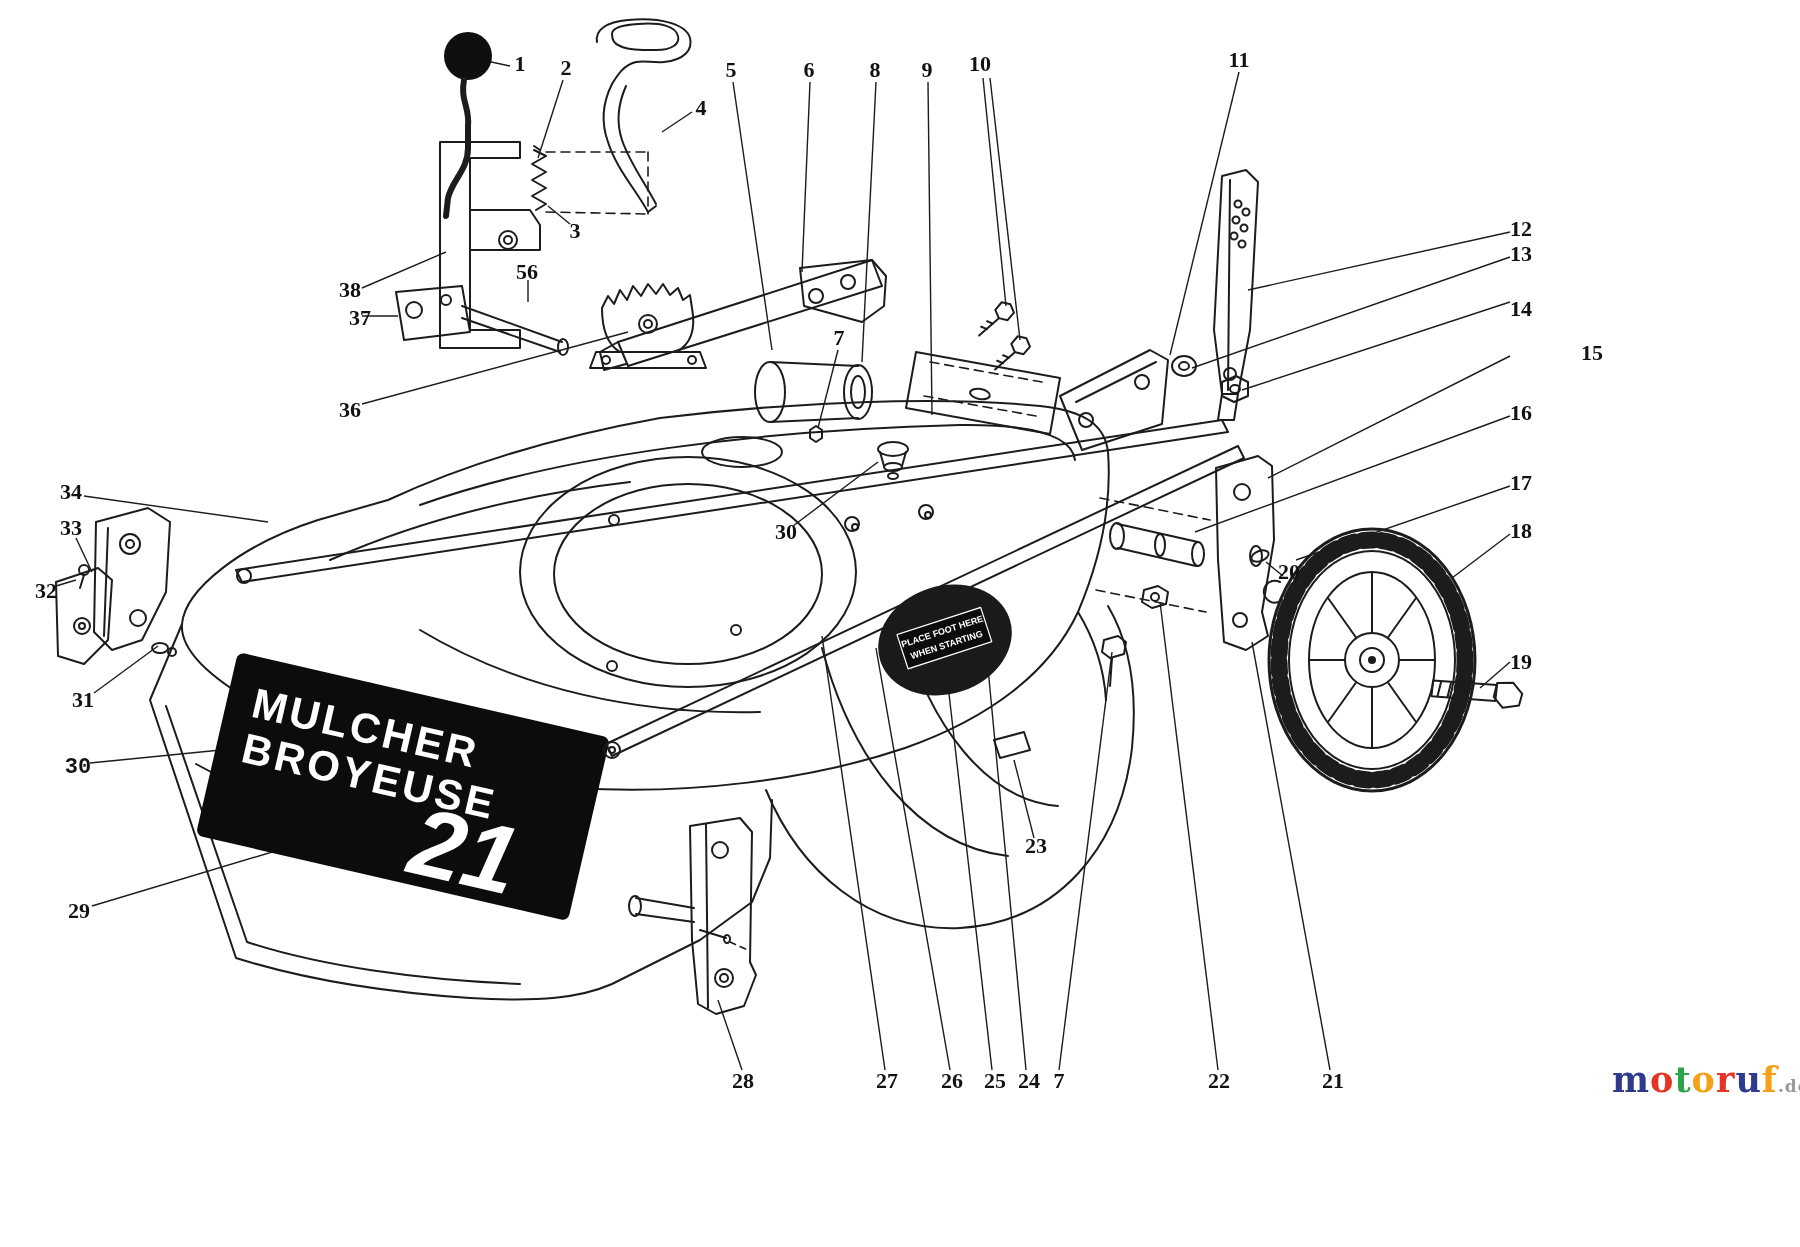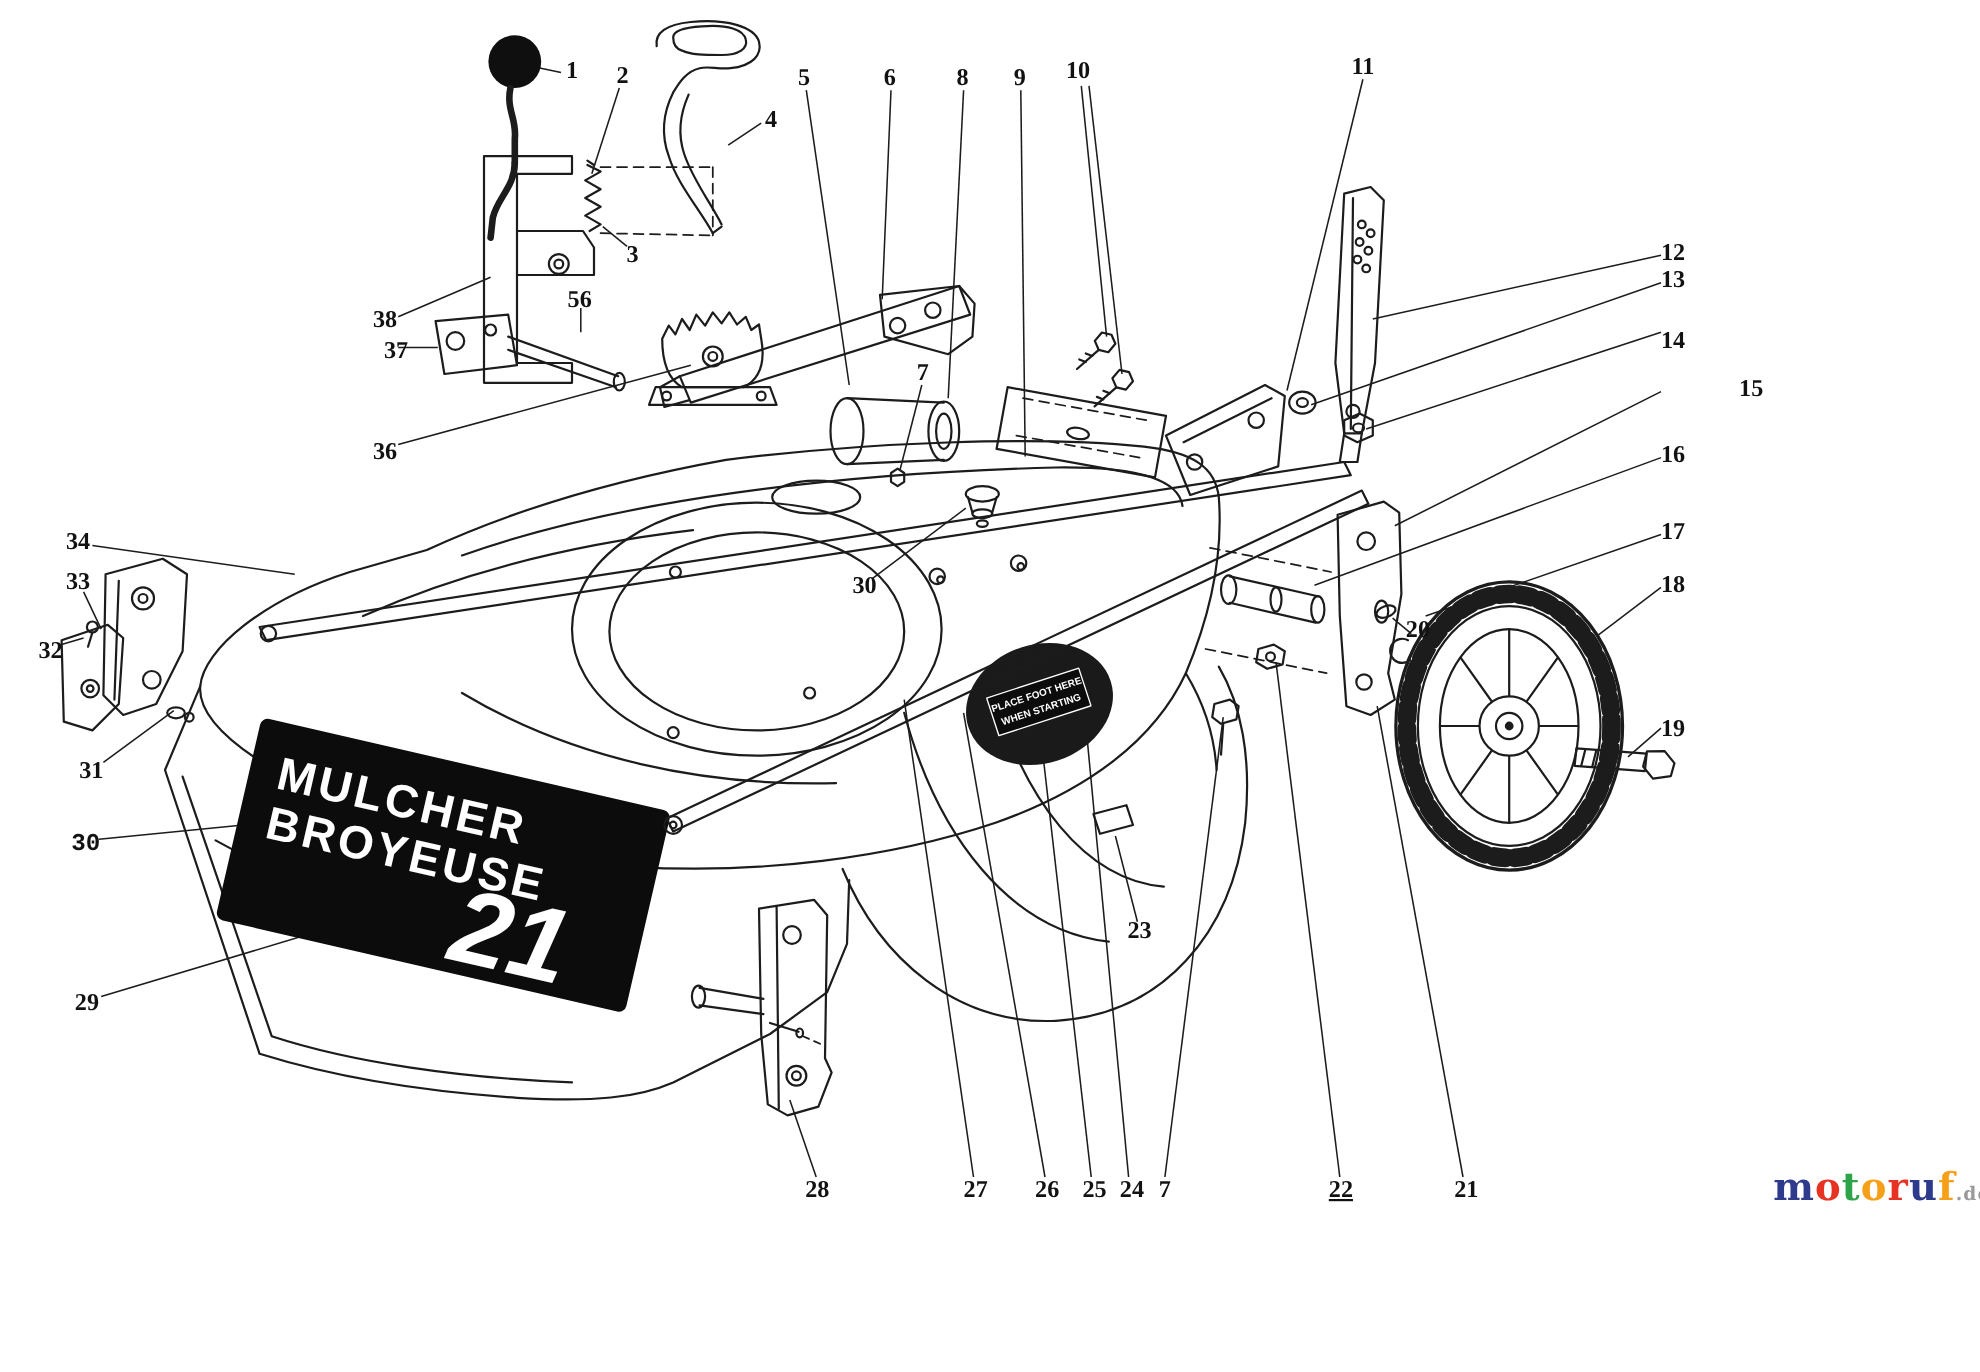--- a/index.html
+++ b/index.html
@@ -345,21 +345,21 @@
 <div class="callout" style="left: 1521px; top: 229px;">12</div>
 <div class="callout" style="left: 1521px; top: 254px; text-align: center;">13</div>
 <div class="callout" style="left: 1521px; top: 309px;">14</div>
 <div class="callout" style="left: 1592px; top: 353px;">15</div>
 <div class="callout" style="left: 1521px; top: 413px; text-align: center;">16</div>
 <div class="callout" style="left: 1521px; top: 483px;">17</div>
 <div class="callout" style="left: 1521px; top: 531px;">18</div>
 <div class="callout" style="left: 1521px; top: 662px;">19</div>
 <div class="callout" style="left: 1289px; top: 572px;">20</div>
 <div class="callout" style="left: 1333px; top: 1081px;">21</div>
-<div class="callout" style="left: 1219px; top: 1081px; text-decoration: underline;">22</div>
+<div class="callout" style="left: 1219px; top: 1081px;">22</div>
 <div class="callout" style="left: 1036px; top: 846px;">23</div>
 <div class="callout" style="left: 1029px; top: 1081px;">24</div>
 <div class="callout" style="left: 995px; top: 1081px;">25</div>
 <div class="callout" style="left: 952px; top: 1081px;">26</div>
 <div class="callout" style="left: 887px; top: 1081px;">27</div>
 <div class="callout" style="left: 743px; top: 1081px;">28</div>
 <div class="callout" style="left: 79px; top: 911px;">29</div>
 <div class="callout" style="left: 78px; top: 767px; font-family: Liberation Mono, monospace;">30</div>
 <div class="callout" style="left: 83px; top: 700px;">31</div>
 <div class="callout" style="left: 46px; top: 591px;">32</div>

